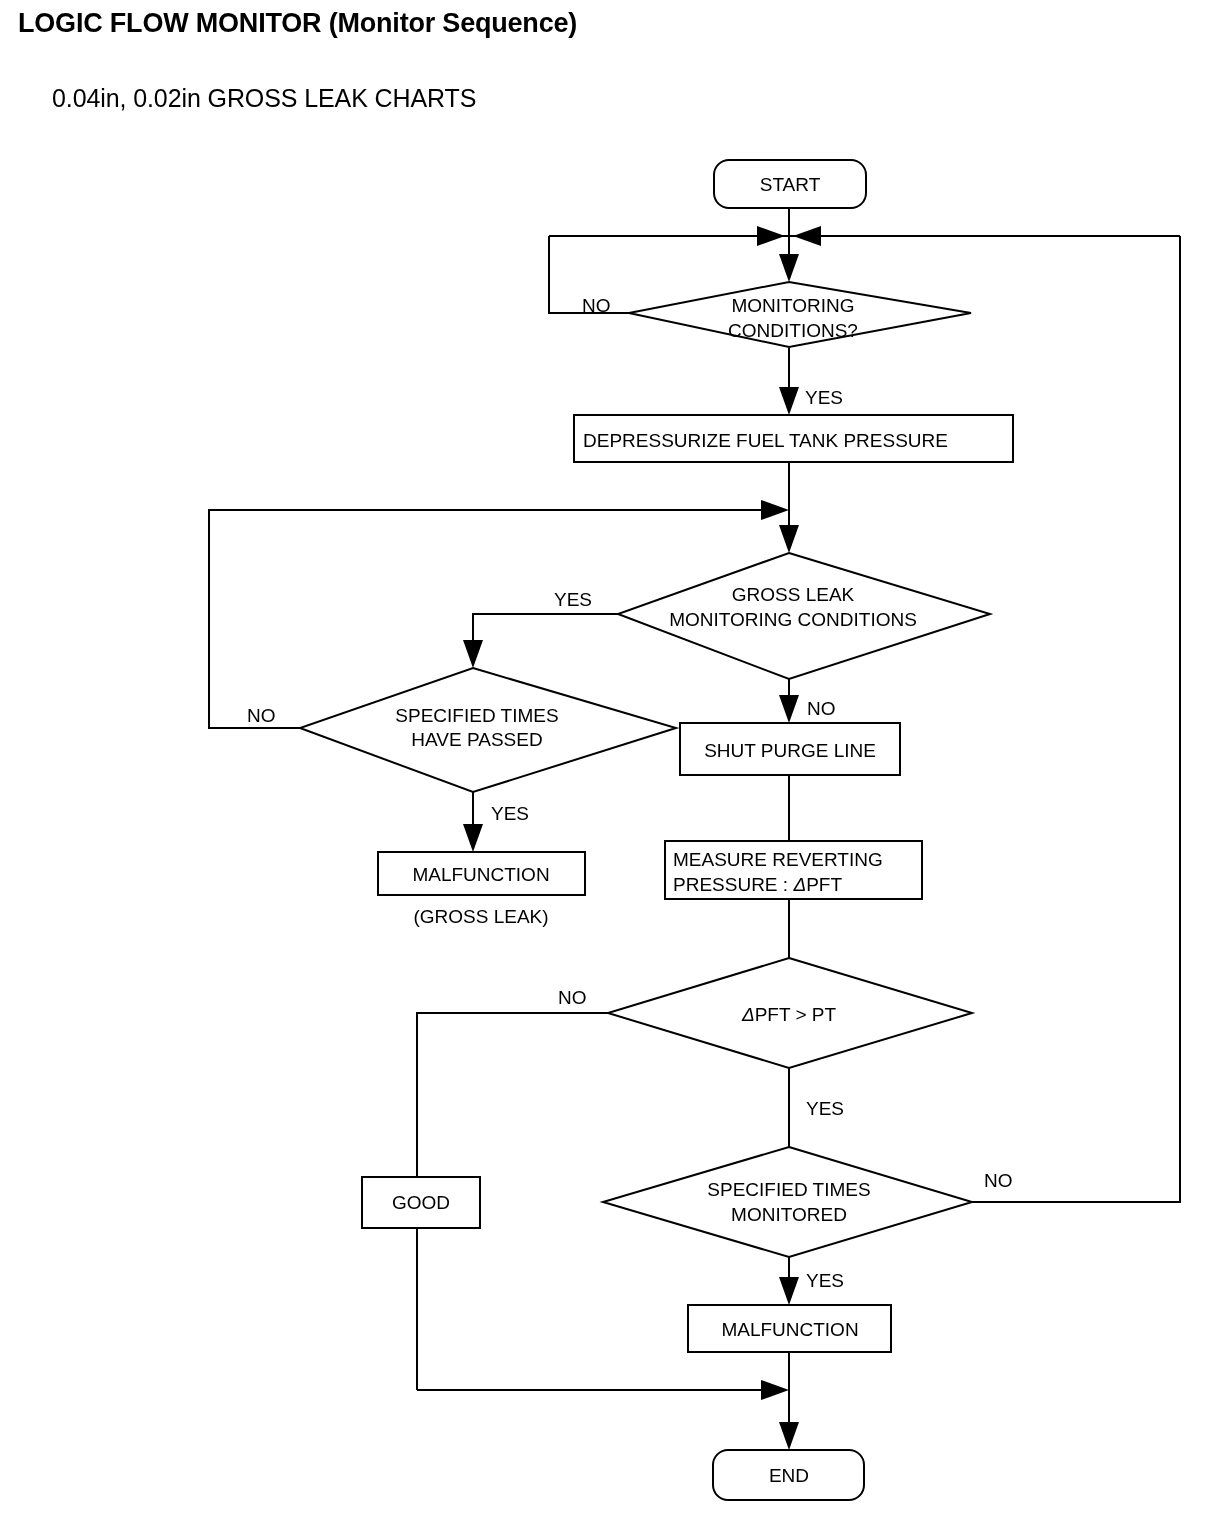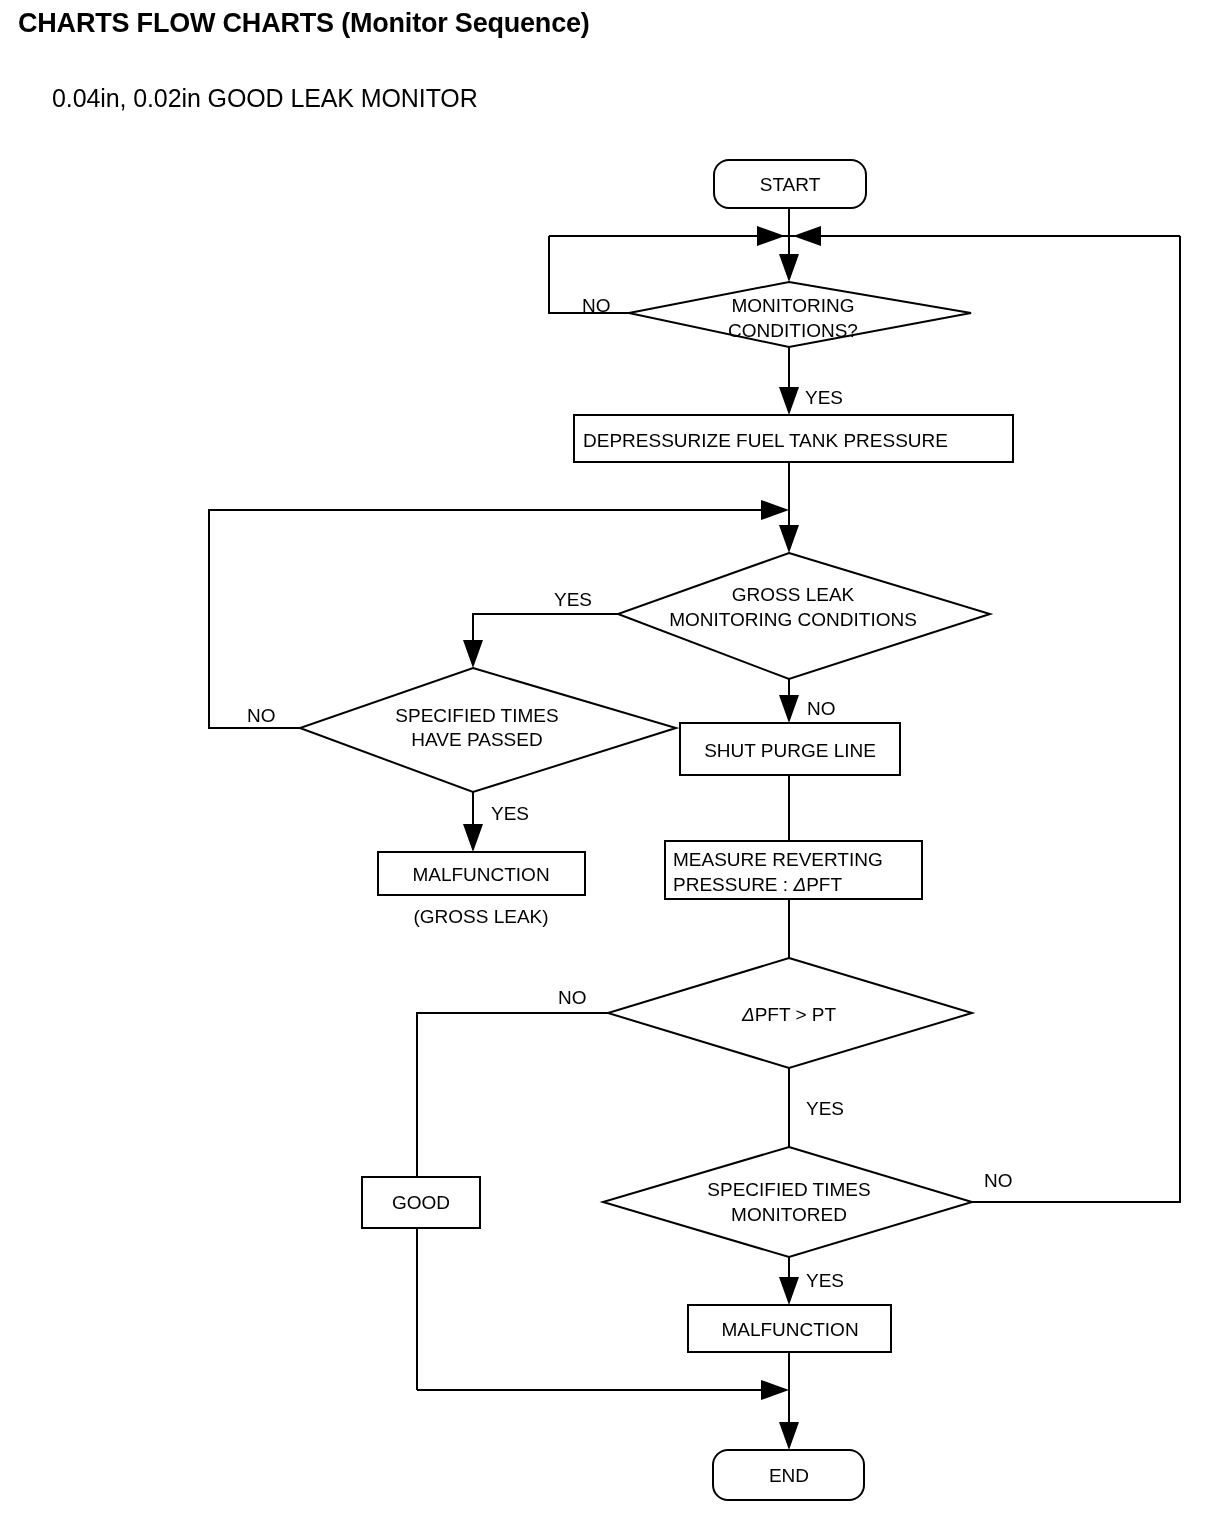--- a/index.html
+++ b/index.html
@@ -56,22 +56,22 @@
   text.sub-label {
     font-family: "Liberation Sans", sans-serif;
     font-size: 19px;
     fill: #000000;
   }
   .delta { font-style: italic; }
 </style>
 </head>
 <body>
 
-<div id="page-title">CHARTS FLOW CHARTS (Monitor Sequence)</div>
-<div id="page-subtitle">0.04in, 0.02in GOOD LEAK MONITOR</div>
+<div id="page-title">LOGIC FLOW MONITOR (Monitor Sequence)</div>
+<div id="page-subtitle">0.04in, 0.02in GROSS LEAK CHARTS</div>
 
 <svg id="flow-svg" viewBox="0 0 1216 1516">
 
   <line class="conn" x1="789" y1="207" x2="789" y2="236"></line>
 
   <line class="conn" x1="549" y1="236" x2="1180" y2="236"></line>
 
   <polygon class="arrowhead" points="785,236 757,226 757,246"></polygon>
   <polygon class="arrowhead" points="793,236 821,226 821,246"></polygon>
 

